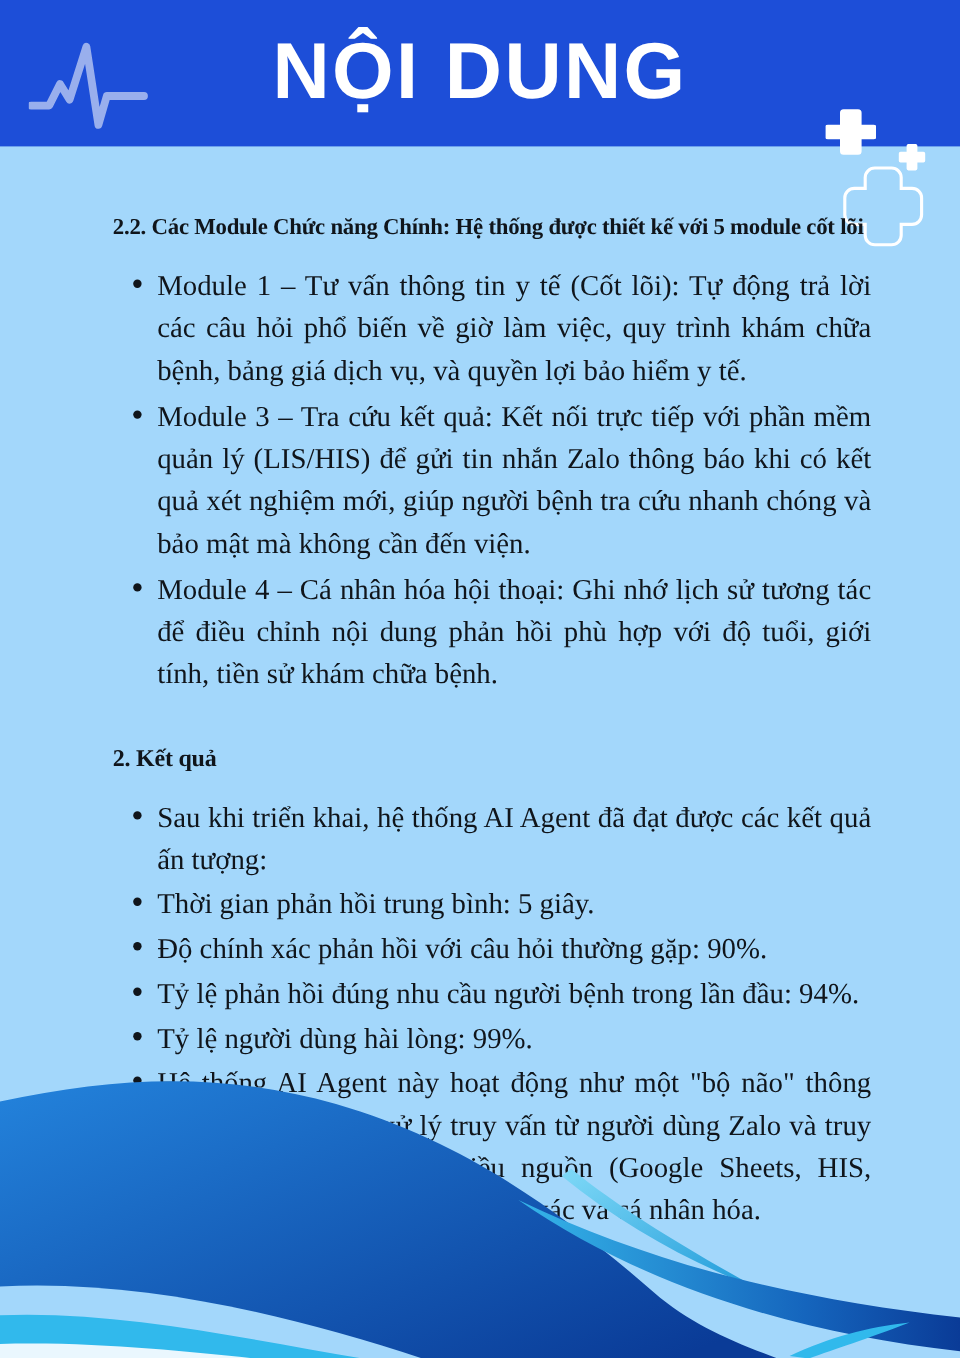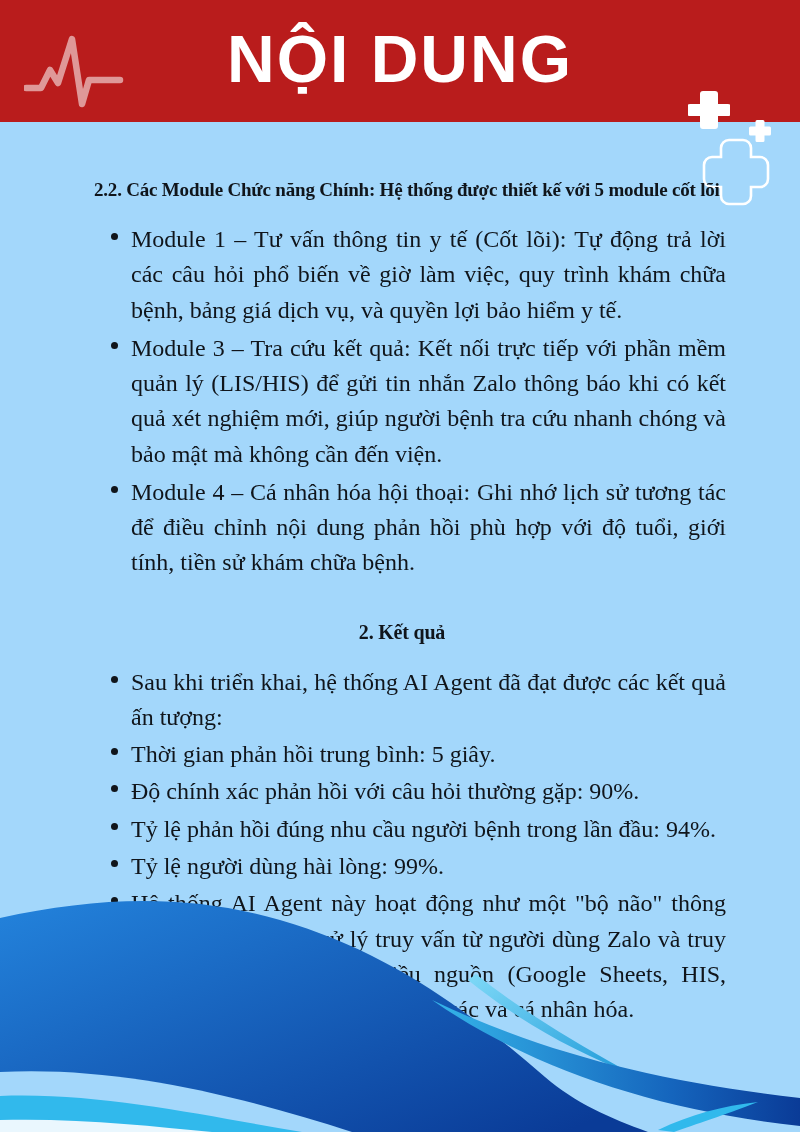--- a/index.html
+++ b/index.html
@@ -9,21 +9,21 @@
     overflow: hidden;
     position: relative;
     font-family: "Liberation Serif", "DejaVu Serif", serif;
     color: #10151b;
   }
 
   
   .header {
     position: absolute; left: 0; top: 0;
     width: 800px; height: 122px;
-    background: #b91c1c;
+    background: #1d4ed8;
   }
   .page-title {
     position: absolute; left: 0; top: 26px;
     width: 100%;
     text-align: center;
     font-family: "Liberation Sans", "DejaVu Sans", sans-serif;
     font-weight: 800;
     font-size: 66px;
     letter-spacing: 2px;
     color: #ffffff;
@@ -39,21 +39,20 @@
     position: absolute;
     left: 78px; top: 122px;
     width: 648px;
   }
   .section-heading {
     margin: 16px;
     font-size: 19px;
     font-weight: 700;
     letter-spacing: -0.2px;
     white-space: nowrap;
-    text-align: center;
   }
   .section-heading.first { margin-top: 57px; }
   .section-heading.second { margin-top: 40px; white-space: normal; font-size: 20px; }
   ul.bullets {
     list-style: none;
     margin: 21px 0 0 0;
     padding: 0 0 0 32px;
   }
   ul.bullets li {
     position: relative;

